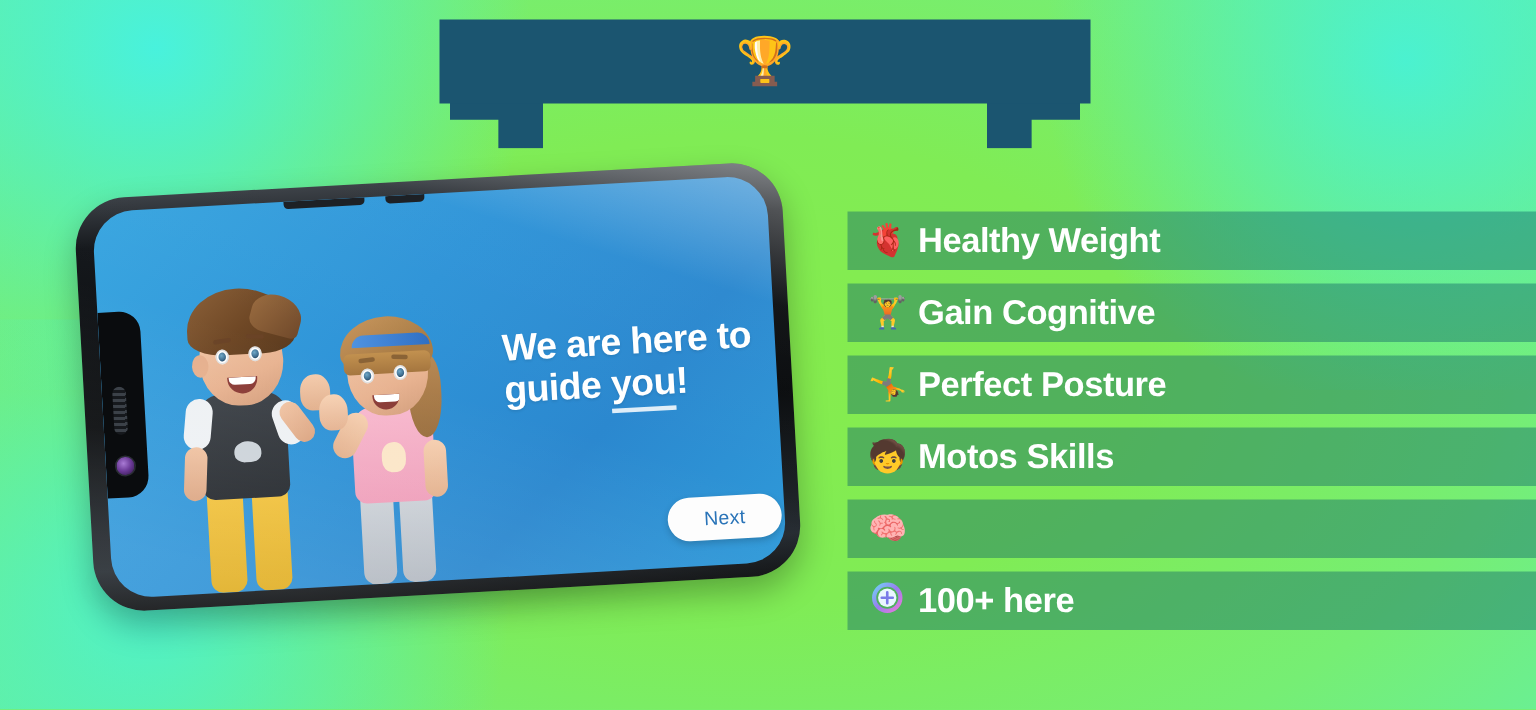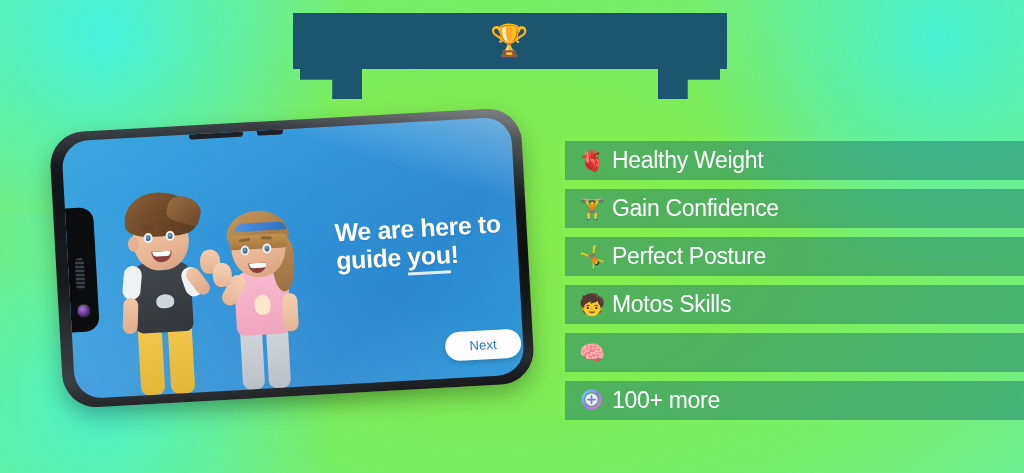--- a/index.html
+++ b/index.html
@@ -325,21 +325,21 @@
   .feature-icon {
     font-size: 21px;
     line-height: 1;
     width: 24px;
     text-align: center;
     flex: 0 0 auto;
   }
   .feature-label {
     color: #ffffff;
     font-size: 23px;
-    font-weight: normal;
+    font-weight: bold;
     letter-spacing: -0.3px;
     white-space: nowrap;
   }
 </style>
 </head>
 <body>
 
 <div class="stage">
 
   <div class="bg-tint-tl"></div>
@@ -452,21 +452,21 @@
 
   <div class="features">
 
     <div class="feature-row">
       <span class="feature-icon">🫀</span>
       <span class="feature-label">Healthy Weight</span>
     </div>
 
     <div class="feature-row">
       <span class="feature-icon">🏋️</span>
-      <span class="feature-label">Gain Confidence</span>
+      <span class="feature-label">Gain Cognitive</span>
     </div>
 
     <div class="feature-row">
       <span class="feature-icon">🤸</span>
       <span class="feature-label">Perfect Posture</span>
     </div>
 
     <div class="feature-row">
       <span class="feature-icon">🧒</span>
       <span class="feature-label">Motos Skills</span>
@@ -484,17 +484,17 @@
               <stop offset="0%" stop-color="#6fd2f5"></stop>
               <stop offset="50%" stop-color="#9b7bf0"></stop>
               <stop offset="100%" stop-color="#e879d8"></stop>
             </linearGradient>
           </defs>
           <circle cx="12" cy="12" r="10" fill="none" stroke="url(#plusGrad)" stroke-width="3.2"></circle>
           <circle cx="12" cy="12" r="7" fill="#eaf6ff"></circle>
           <path d="M12 7.8v8.4M7.8 12h8.4" stroke="#7a7ae8" stroke-width="2" stroke-linecap="round"></path>
         </svg>
       </span>
-      <span class="feature-label">100+ more</span>
+      <span class="feature-label">100+ here</span>
     </div>
 
   </div>
 </div>
 
 </body></html>

